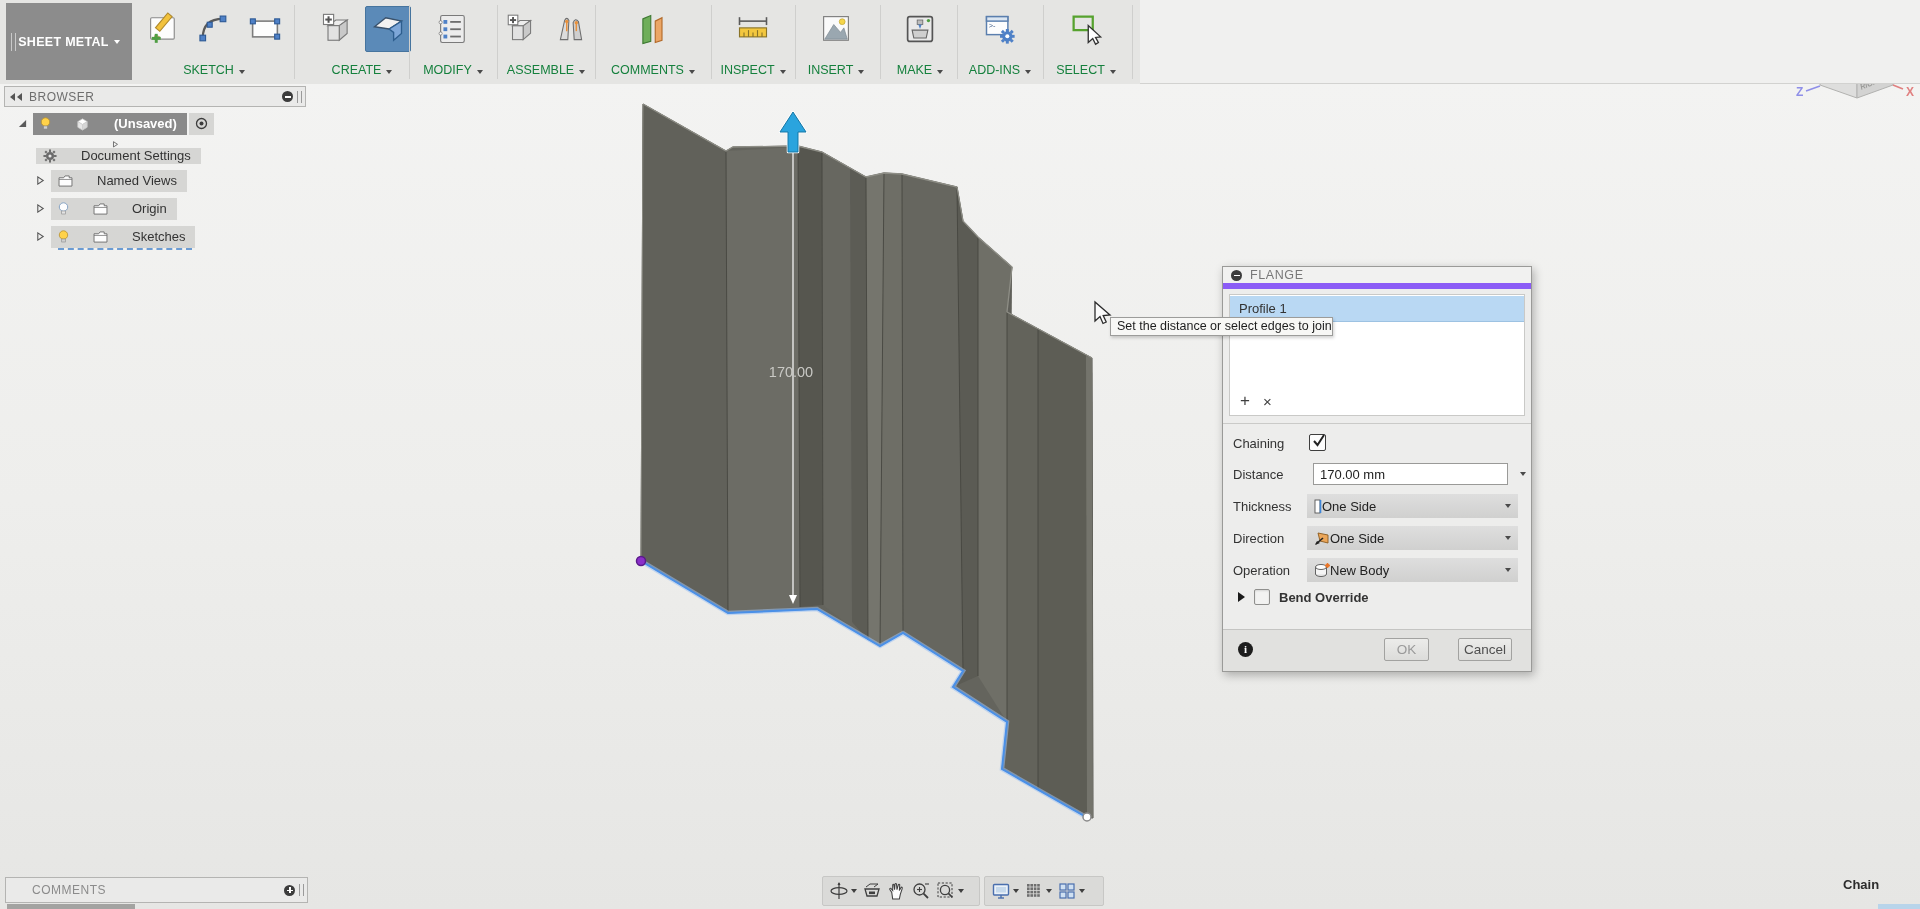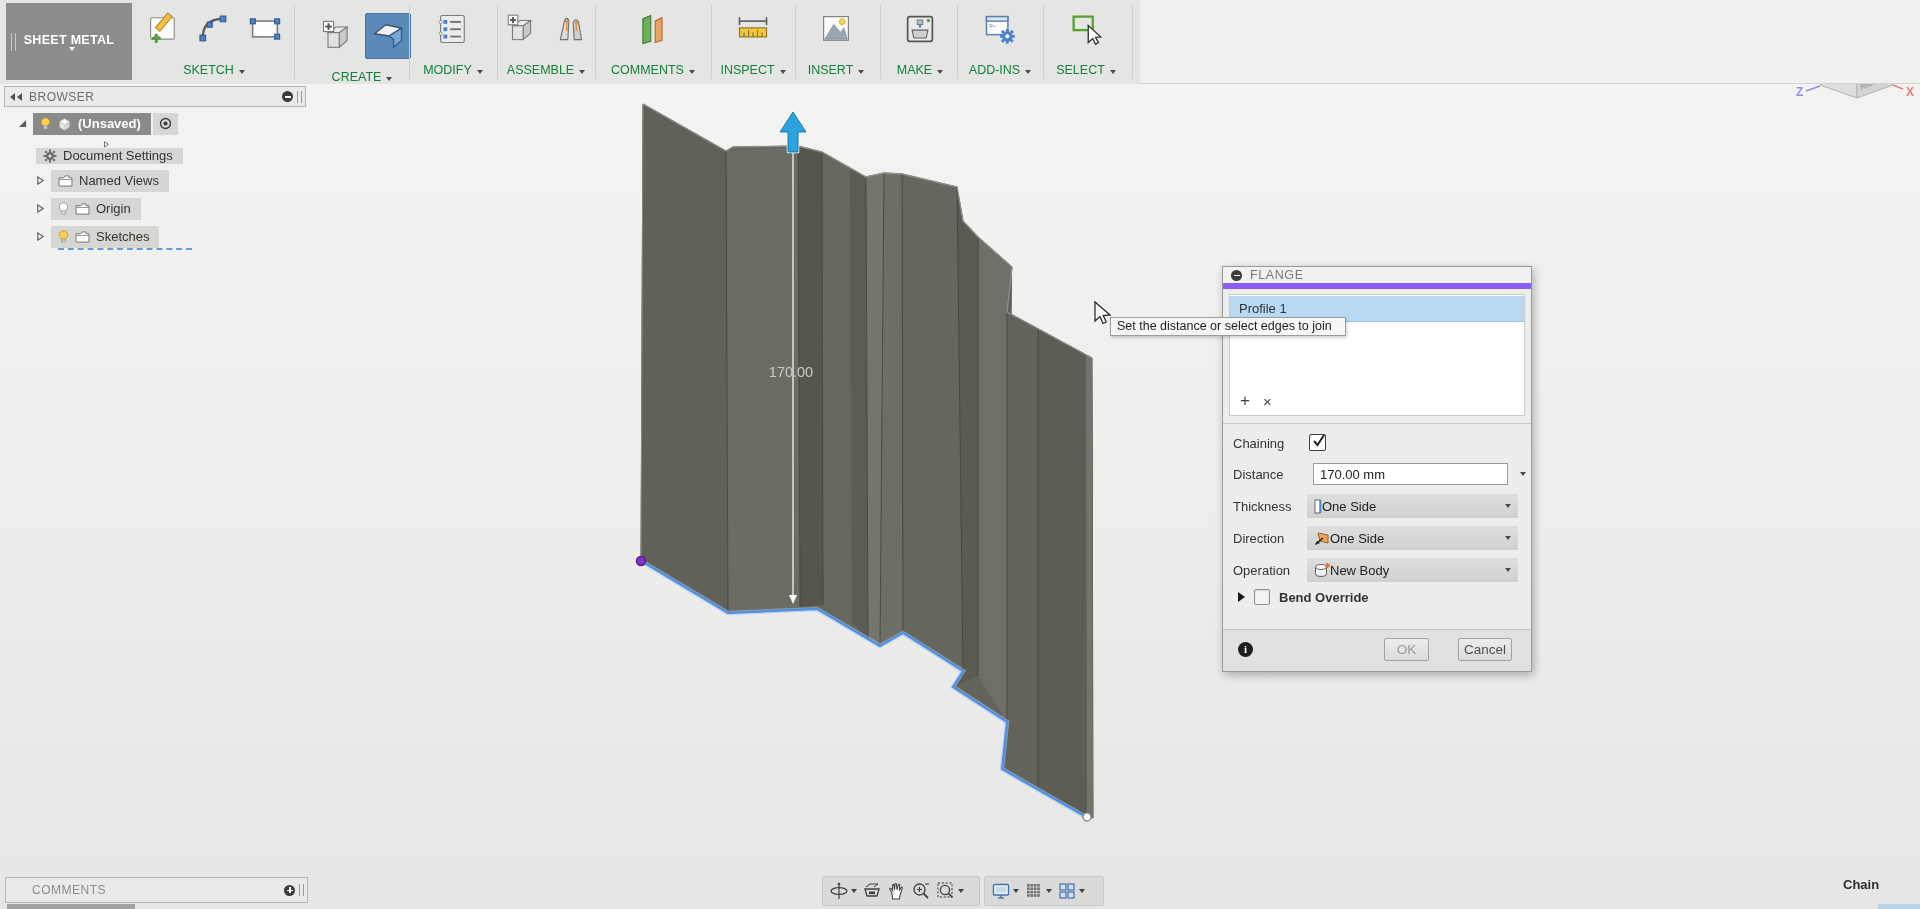--- a/index.html
+++ b/index.html
@@ -6,21 +6,21 @@
   html,body { width:1920px; height:909px; font-family:"Liberation Sans", sans-serif; }
   #app { position:relative; width:1920px; height:909px; overflow:hidden;
          background:linear-gradient(180deg,#f4f4f3 0%,#eeeeec 55%,#e6e6e4 100%); }
 
   
   #toolbar { position:absolute; left:0; top:0; width:1920px; height:84px;
              background:#f0f0ef; border-bottom:1px solid #d2d2d0; z-index:50; }
   #toolbar .band { position:absolute; left:0; top:0; width:1140px; height:84px; background:#e5e5e3; }
   #tab-sheet-metal { position:absolute; left:6px; top:3px; width:126px; height:77px;
              background:#8c8c8c; color:#fff; display:flex; align-items:center; justify-content:center;
-             font-size:12.5px; font-weight:bold; letter-spacing:.3px; cursor:default;flex-direction:column; }
+             font-size:12.5px; font-weight:bold; letter-spacing:.3px; cursor:default; }
   #tab-sheet-metal .grip { position:absolute; left:5px; top:30px; width:5px; height:18px;
              border-left:1px solid #c9c9c9; border-right:1px solid #c9c9c9; }
   .caret { display:inline-block; width:0; height:0; border-left:3.5px solid transparent;
            border-right:3.5px solid transparent; border-top:4.5px solid #4a4a4a; margin-left:5px; }
   .caret.w { border-top-color:#fff; }
   .grp { position:absolute; top:0; height:84px; }
   .grp .icons { position:absolute; top:6px; left:0; right:0; display:flex; justify-content:center; gap:5px; }
   .ibtn { width:46px; height:46px; display:flex; align-items:center; justify-content:center;
           border:1px solid transparent; border-radius:2px; cursor:pointer; }
   .ibtn.active { background:#5b8ab8; border-color:#46749e; }
@@ -33,21 +33,21 @@
               display:flex; align-items:center; font-size:12px; color:#6e6e6e; letter-spacing:.5px; }
   #browser-header { left:4px; top:86px; width:302px; height:21px; }
   #comments-bar { left:5px; top:877px; width:303px; height:26px; color:#8b8b8b; }
   .panelbar .title { flex:1; }
   .circle-btn { width:11px; height:11px; border-radius:50%; background:#3c3c3c; position:relative; margin-right:4px; cursor:pointer; }
   .circle-btn:before { content:""; position:absolute; left:2.5px; top:5px; width:6px; height:1.5px; background:#fff; }
   .circle-btn.plus:after { content:""; position:absolute; left:5px; top:2.5px; width:1.5px; height:6px; background:#fff; }
   .grip2 { width:5px; height:12px; border-left:1px solid #9a9a9a; border-right:1px solid #9a9a9a; margin-right:3px; }
   .tree-row { position:absolute; height:23px; display:flex; align-items:center; z-index:10; }
   .twisty { width:9px; height:9px; margin-right:6px; }
-  .tree-box { display:flex; align-items:center; gap:6px; height:22px; padding:0 10px 0 7px;
+  .tree-box { display:flex; align-items:center; gap:24px; height:22px; padding:0 10px 0 7px;
               background:rgba(209,209,207,.88); font-size:13px; color:#333; cursor:pointer; white-space:nowrap; }
   .tree-box.rootsel { background:#8a8a8a; color:#fff; font-weight:bold; }
   .radio-box { display:flex; align-items:center; justify-content:center; width:25px; height:22px;
                background:rgba(209,209,207,.88); margin-left:2px; cursor:pointer; }
   #sketches-underline { position:absolute; left:58px; top:248px; width:134px;
                border-top:2px dashed #6b9bd2; z-index:10; }
 
   
   #flange-dialog { position:absolute; left:1222px; top:266px; width:310px; height:406px;
         background:#ededec; border:1px solid #9a9a98; box-shadow:2px 3px 9px rgba(0,0,0,.28);
@@ -84,21 +84,21 @@
         line-height:15px; font-family:"Liberation Serif",serif; cursor:pointer; }
   .dlg-btn { position:absolute; top:8px; height:23px; background:linear-gradient(#ececea,#dcdcda);
         border:1px solid #a2a2a0; border-radius:2px; font-size:13.5px;
         font-family:"Liberation Sans",sans-serif; cursor:pointer; }
   #ok-btn { left:161px; width:45px; color:#9a9a9a; }
   #cancel-btn { left:235px; width:54px; color:#4f4f4f; }
 
   
   #edge-tooltip { position:absolute; left:1110px; top:317px; background:#f7f7f5; border:1px solid #9c9c9a;
         box-shadow:1px 2px 3px rgba(0,0,0,.18); font-size:12.5px; color:#1d1d1d;
-        padding:1px 13px 2px 6px; z-index:30; white-space:nowrap;text-align:center; }
+        padding:1px 0 2px 6px; z-index:30; white-space:nowrap;text-align:center; }
   #chain-hint { position:absolute; left:1843px; top:877px; font-size:13px; font-weight:bold;
         color:#2c2c2c; z-index:12; }
   #strip-bl { position:absolute; left:7px; top:904px; width:128px; height:5px; background:#a3a3a1; z-index:11; }
   #strip-br { position:absolute; left:1878px; top:904px; width:42px; height:5px; background:#b8d4ea; z-index:11; }
 
   
   .navgrp { position:absolute; top:876px; height:30px; background:#dadad8; border:1px solid #c7c7c5;
         border-radius:2px; display:flex; align-items:center; padding:0 4px; gap:1px; z-index:12; }
   #navgrp-a { left:822px; width:158px; }
   #navgrp-b { left:984px; width:120px; }
@@ -212,21 +212,21 @@
             <rect x="5" y="9" width="22" height="14" fill="#fdfdfd" stroke="#7c7c7c" stroke-width="1.4"></rect>
             <rect x="3" y="7" width="4.4" height="4.4" fill="#4f81c7" stroke="#2e5a96"></rect>
             <rect x="24.6" y="7" width="4.4" height="4.4" fill="#4f81c7" stroke="#2e5a96"></rect>
             <rect x="24.6" y="20.6" width="4.4" height="4.4" fill="#4f81c7" stroke="#2e5a96"></rect>
           </svg>
         </div>
       </div>
       <div class="glabel"><span>SKETCH</span><span class="caret"></span></div>
     </div>
 
-    <div class="grp" style="left:296px;width:132px;margin-top:7px;">
+    <div class="grp" style="left:296px;width:132px;">
       <div class="icons">
         <div class="ibtn">
           <svg width="36" height="36" viewBox="0 0 32 32">
             <polygon points="8,13 15,8 25,8 18,13" fill="#ededed" stroke="#7a7a7a"></polygon>
             <polygon points="18,13 25,8 25,20 18,26" fill="#c9c9c9" stroke="#7a7a7a"></polygon>
             <rect x="8" y="13" width="10" height="13" fill="#e2e2e2" stroke="#7a7a7a"></rect>
             <rect x="4" y="3" width="9" height="9" fill="#fff" stroke="#7a7a7a"></rect>
             <rect x="5.6" y="6.7" width="5.8" height="1.8" fill="#555"></rect>
               <rect x="7.6" y="4.7" width="1.8" height="5.8" fill="#555"></rect>
           </svg>

